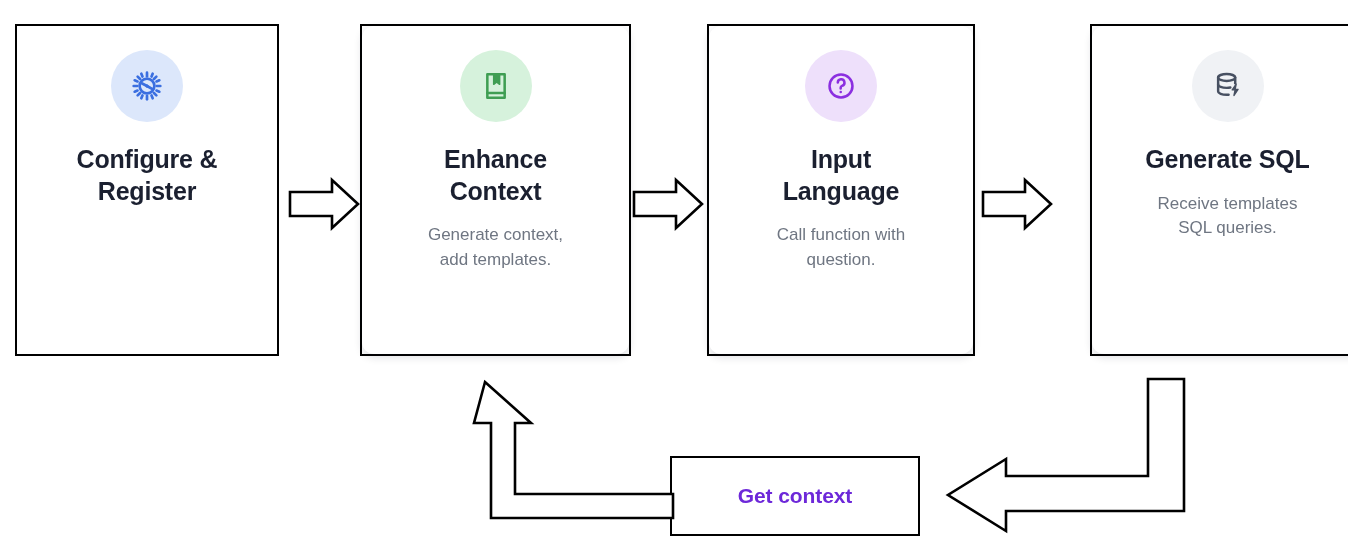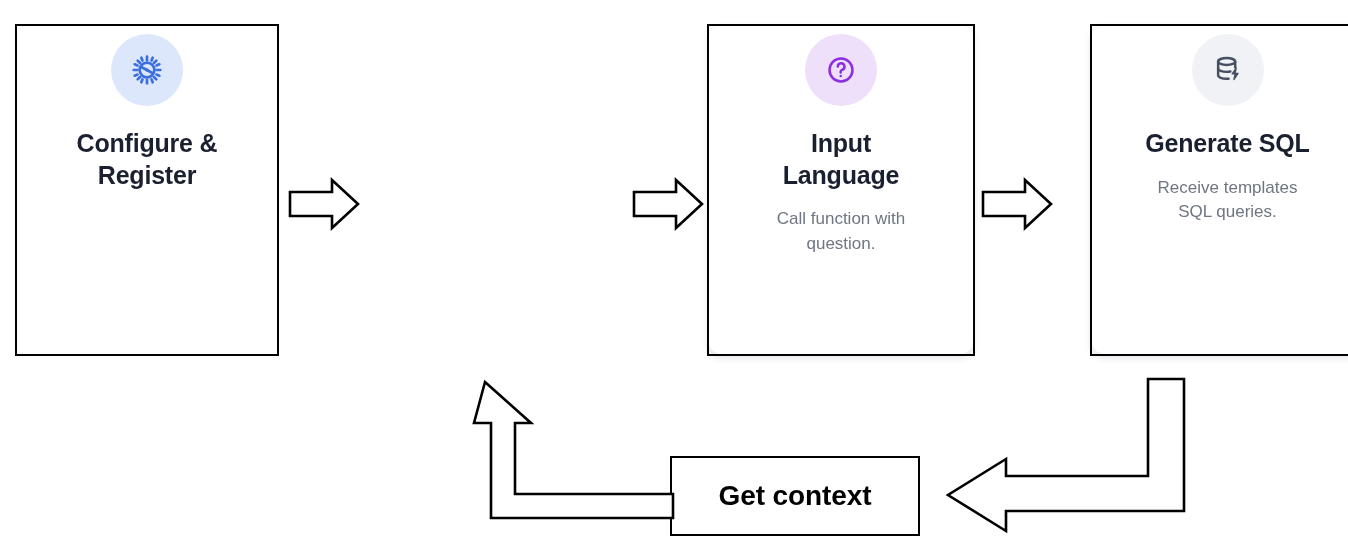--- a/index.html
+++ b/index.html
@@ -27,21 +27,21 @@
     background: #ffffff;
   }
   .card-inner {
     position: absolute;
     inset: 0;
     box-sizing: border-box;
     background: #ffffff;
     display: flex;
     flex-direction: column;
     align-items: center;
-    padding-top: 8px;
+    padding-top: 24px;
   }
   .card-inner.rounded {
     border-radius: 12px;
     box-shadow: 0 3px 8px rgba(15, 23, 42, 0.14);
   }
 
   .icon-badge {
     width: 72px;
     height: 72px;
     border-radius: 50%;
@@ -84,23 +84,23 @@
   .loop-box {
     position: absolute;
     box-sizing: border-box;
     border: 2px solid #000000;
     background: #ffffff;
     display: flex;
     align-items: center;
     justify-content: center;
   }
   .loop-box-label {
-    font-size: 28px;
+    font-size: 21px;
     font-weight: 700;
-    color: #000000;
+    color: #6d28d9;
     letter-spacing: -0.1px;
   }
 </style>
 </head>
 <body>
 
 <div id="canvas">
 
   <div class="card" style="left:15px; top:24px; width:264px; height:332px;">
     <div class="card-inner">
@@ -132,20 +132,35 @@
 Register</div>
     </div>
   </div>
 
   <div class="flow-arrow" style="left:288px; top:178px;">
     <svg width="72" height="52" viewBox="0 0 72 52">
       <polygon points="2,14 44,14 44,2 70,26 44,50 44,38 2,38" fill="#ffffff" stroke="#000000" stroke-width="2.6" stroke-linejoin="miter"></polygon>
     </svg>
   </div>
 
+  <div class="card" style="left:360px; top:24px; width:271px; height:332px;">
+    <div class="card-inner rounded">
+      <div class="icon-badge" style="background:#d6f2dc;">
+        <svg width="32" height="32" viewBox="0 0 24 24" fill="none" stroke="#3f9e53" stroke-width="1.9" stroke-linecap="round" stroke-linejoin="round">
+          <path d="M5.5 3.2h13v17.6h-13z"></path>
+          <line x1="5.5" y1="17.2" x2="18.5" y2="17.2"></line>
+          <polygon points="10.4,3.2 14.6,3.2 14.6,10.6 12.5,8.8 10.4,10.6" fill="#3f9e53" stroke="#3f9e53" stroke-width="1.4"></polygon>
+        </svg>
+      </div>
+      <div class="card-title">Enhance
+Context</div>
+      <div class="card-desc">Generate context,
+add templates.</div>
+    </div>
+  </div>
 
   <div class="flow-arrow" style="left:632px; top:178px;">
     <svg width="72" height="52" viewBox="0 0 72 52">
       <polygon points="2,14 44,14 44,2 70,26 44,50 44,38 2,38" fill="#ffffff" stroke="#000000" stroke-width="2.6" stroke-linejoin="miter"></polygon>
     </svg>
   </div>
 
   <div class="card" style="left:707px; top:24px; width:268px; height:332px;">
     <div class="card-inner rounded">
       <div class="icon-badge" style="background:#eee0fb;">

